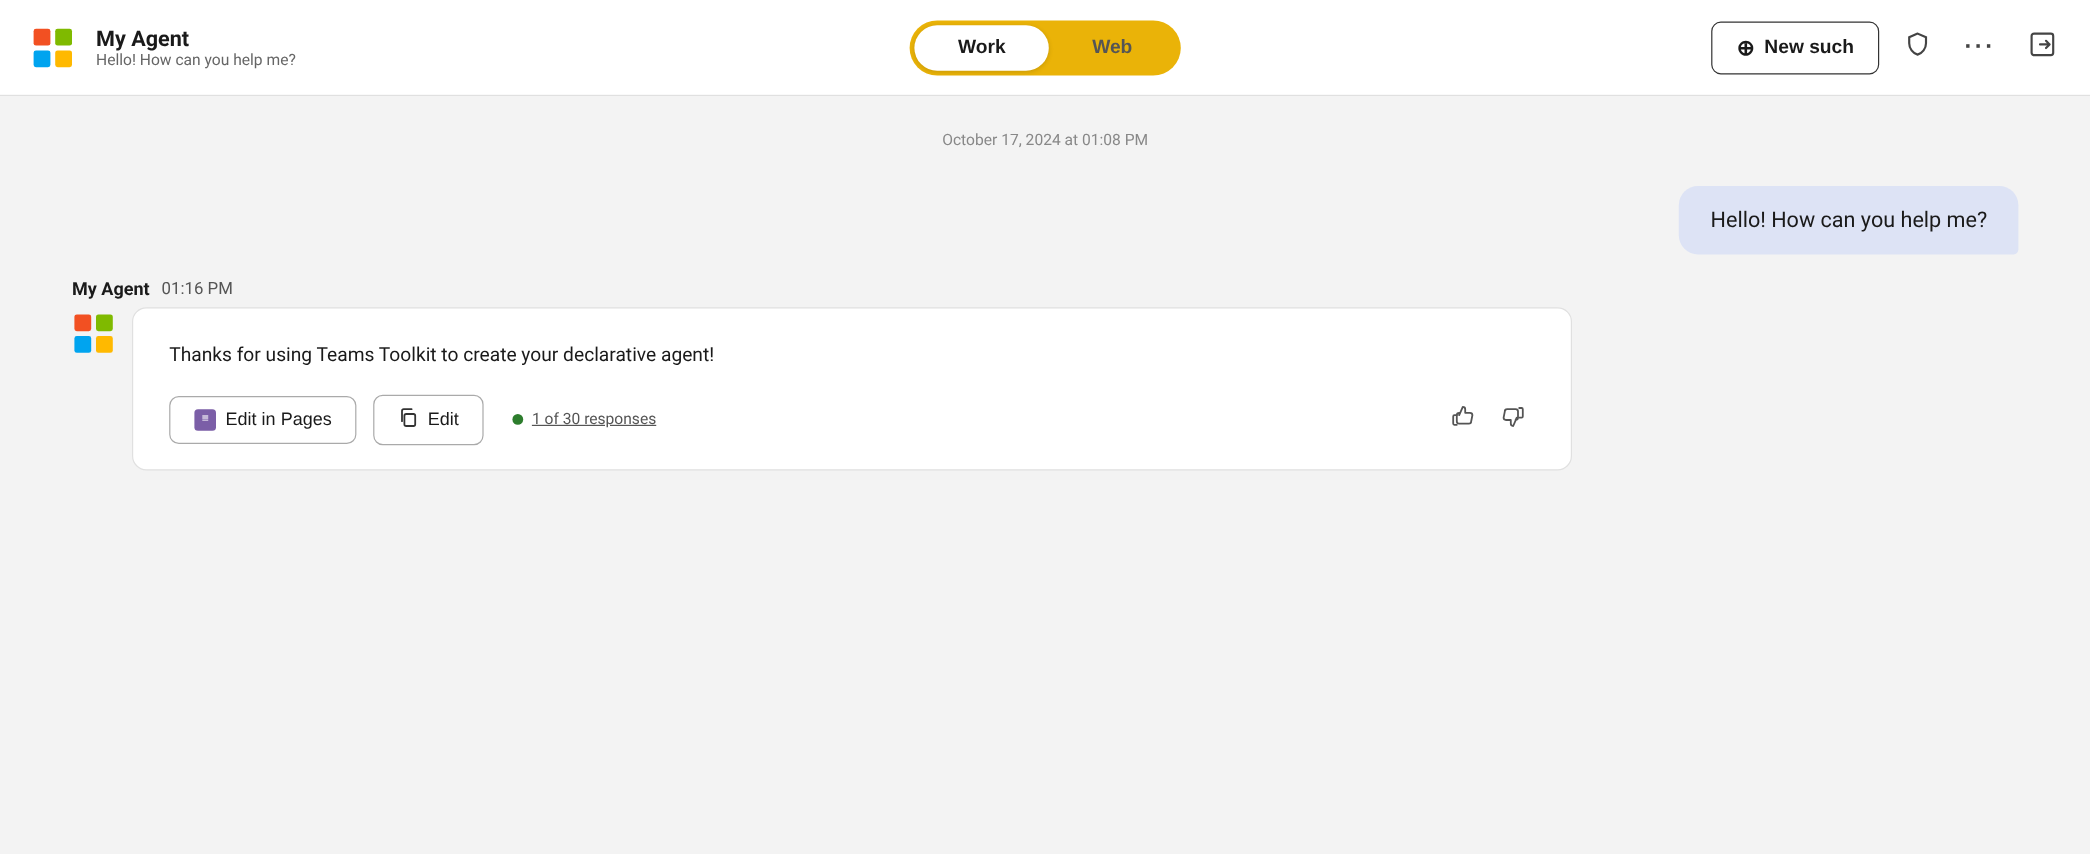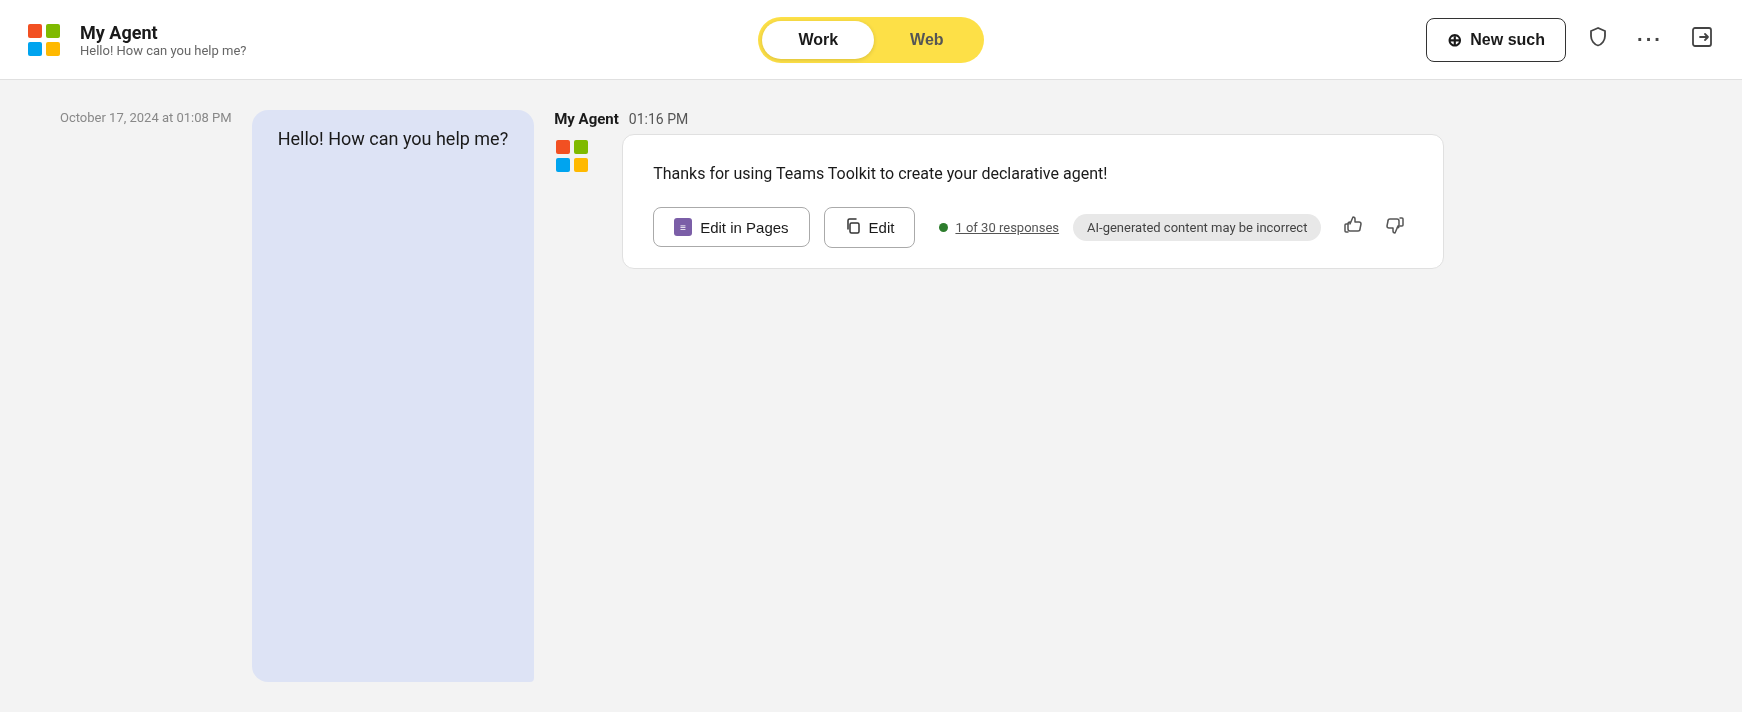--- a/index.html
+++ b/index.html
@@ -56,21 +56,21 @@
 
     
     .header-center {
       display: flex;
       align-items: center;
       justify-content: center;
       flex: 1;
     }
     .toggle-container {
       display: flex;
-      background: #fde047;
+      background: #eab308;
       border-radius: 50px;
       padding: 4px;
       gap: 0;
       align-items: flex-end;
     }
     .toggle-btn {
       padding: 10px 36px;
       border-radius: 50px;
       border: none;
       cursor: pointer;
@@ -123,20 +123,21 @@
       color: #444;
       font-size: 18px;
     }
 
     
     .chat-area {
       flex: 1;
       overflow-y: auto;
       padding: 30px 60px;
       display: flex;
+      flex-direction: column;
       gap: 20px;
     }
 
     .timestamp {
       text-align: center;
       color: #888;
       font-size: 13px;
       margin-bottom: 10px;
     }
 
@@ -168,21 +169,21 @@
       color: #555;
     }
     .agent-message-header strong {
       font-size: 15px;
       font-weight: 700;
       color: #1a1a1a;
     }
     .agent-message-row {
       display: flex;
       align-items: flex-start;
-      gap: 32px;
+      gap: 14px;
     }
     .agent-avatar {
       width: 36px;
       height: 36px;
       flex-shrink: 0;
       margin-top: 4px;
     }
     .agent-bubble {
       background: #ffffff;
       border-radius: 12px;
@@ -367,21 +368,20 @@
                 <rect x="5" y="5" width="9" height="10" rx="1.5" stroke="#333" stroke-width="1.5" fill="none"></rect>
                 <path d="M3 11V2.5A1.5 1.5 0 014.5 1H11" stroke="#333" stroke-width="1.5" stroke-linecap="round" fill="none"></path>
               </svg>
             </span>
             <span>Edit</span>
           </button>
           <div class="responses-indicator">
             <div class="green-dot"></div>
             <span>1 of 30 responses</span>
           </div>
-          <div class="ai-badge">AI-generated content may be incorrect</div>
           <div class="feedback-btns">
             <button class="feedback-btn">
               <span>
                 <svg width="20" height="20" viewBox="0 0 20 20" fill="none">
                   <path d="M7 9l3-7a2 2 0 012 2v3h4a2 2 0 012 2l-1 5a2 2 0 01-2 2H7a2 2 0 01-2-2v-5a2 2 0 012-2z" stroke="#555" stroke-width="1.5" fill="none" stroke-linejoin="round"></path>
                   <path d="M5 9H3a1 1 0 00-1 1v6a1 1 0 001 1h2" stroke="#555" stroke-width="1.5" stroke-linecap="round"></path>
                 </svg>
               </span>
             </button>
             <button class="feedback-btn">

